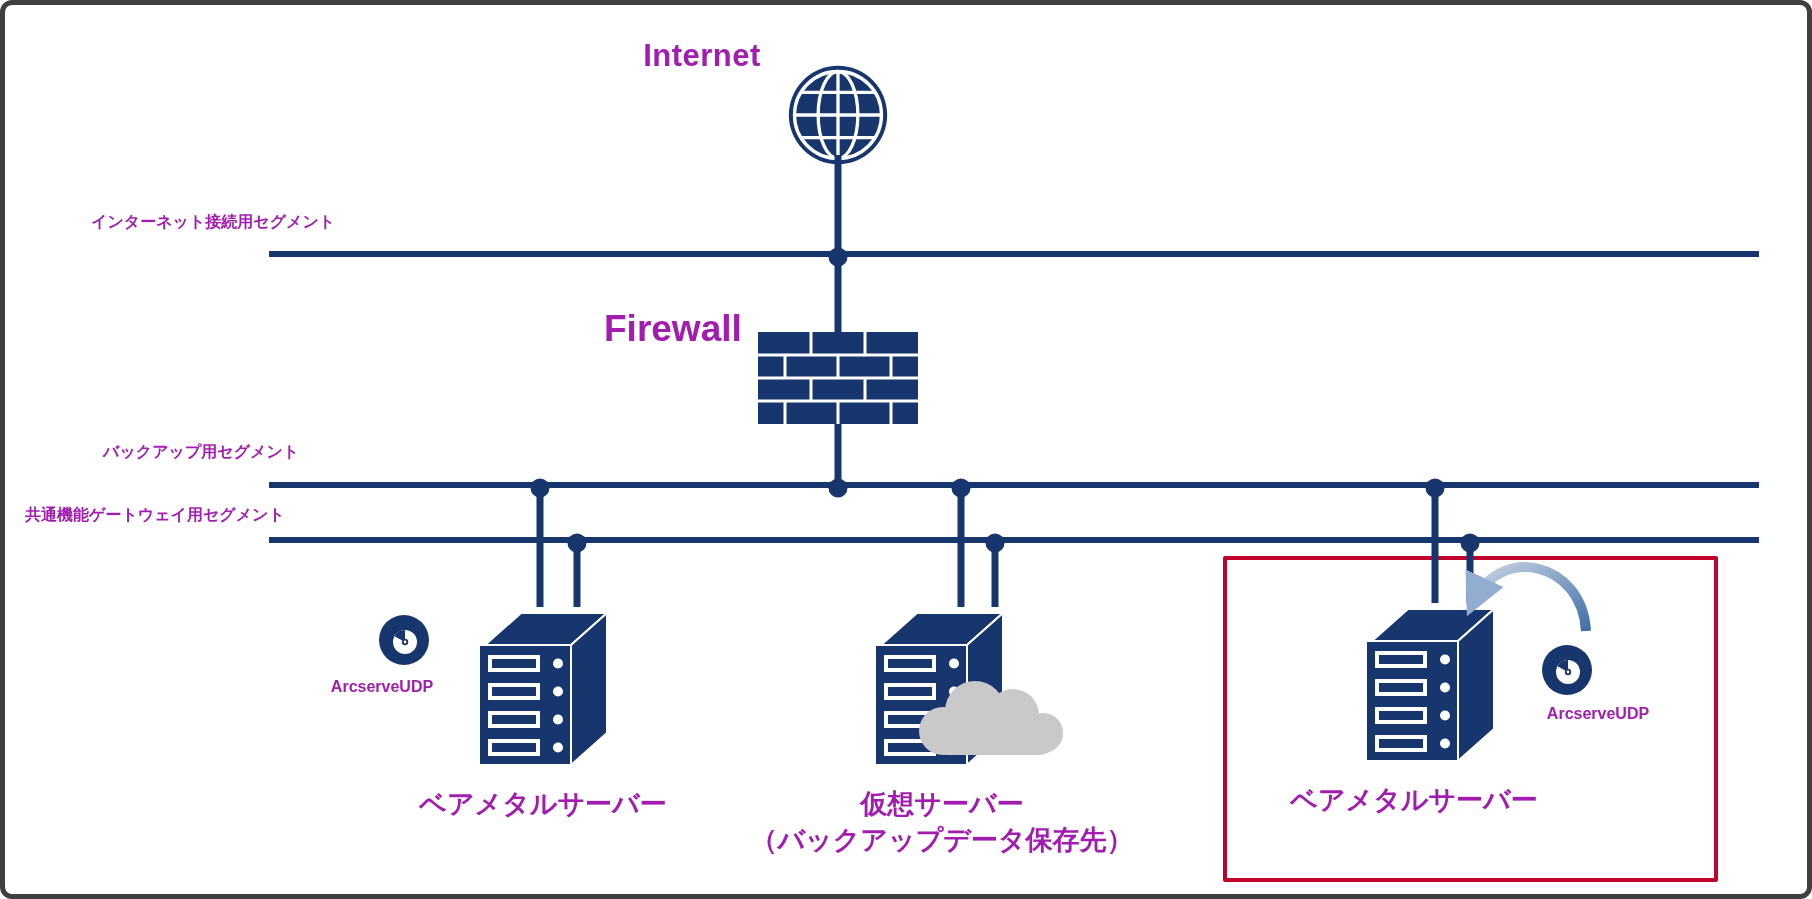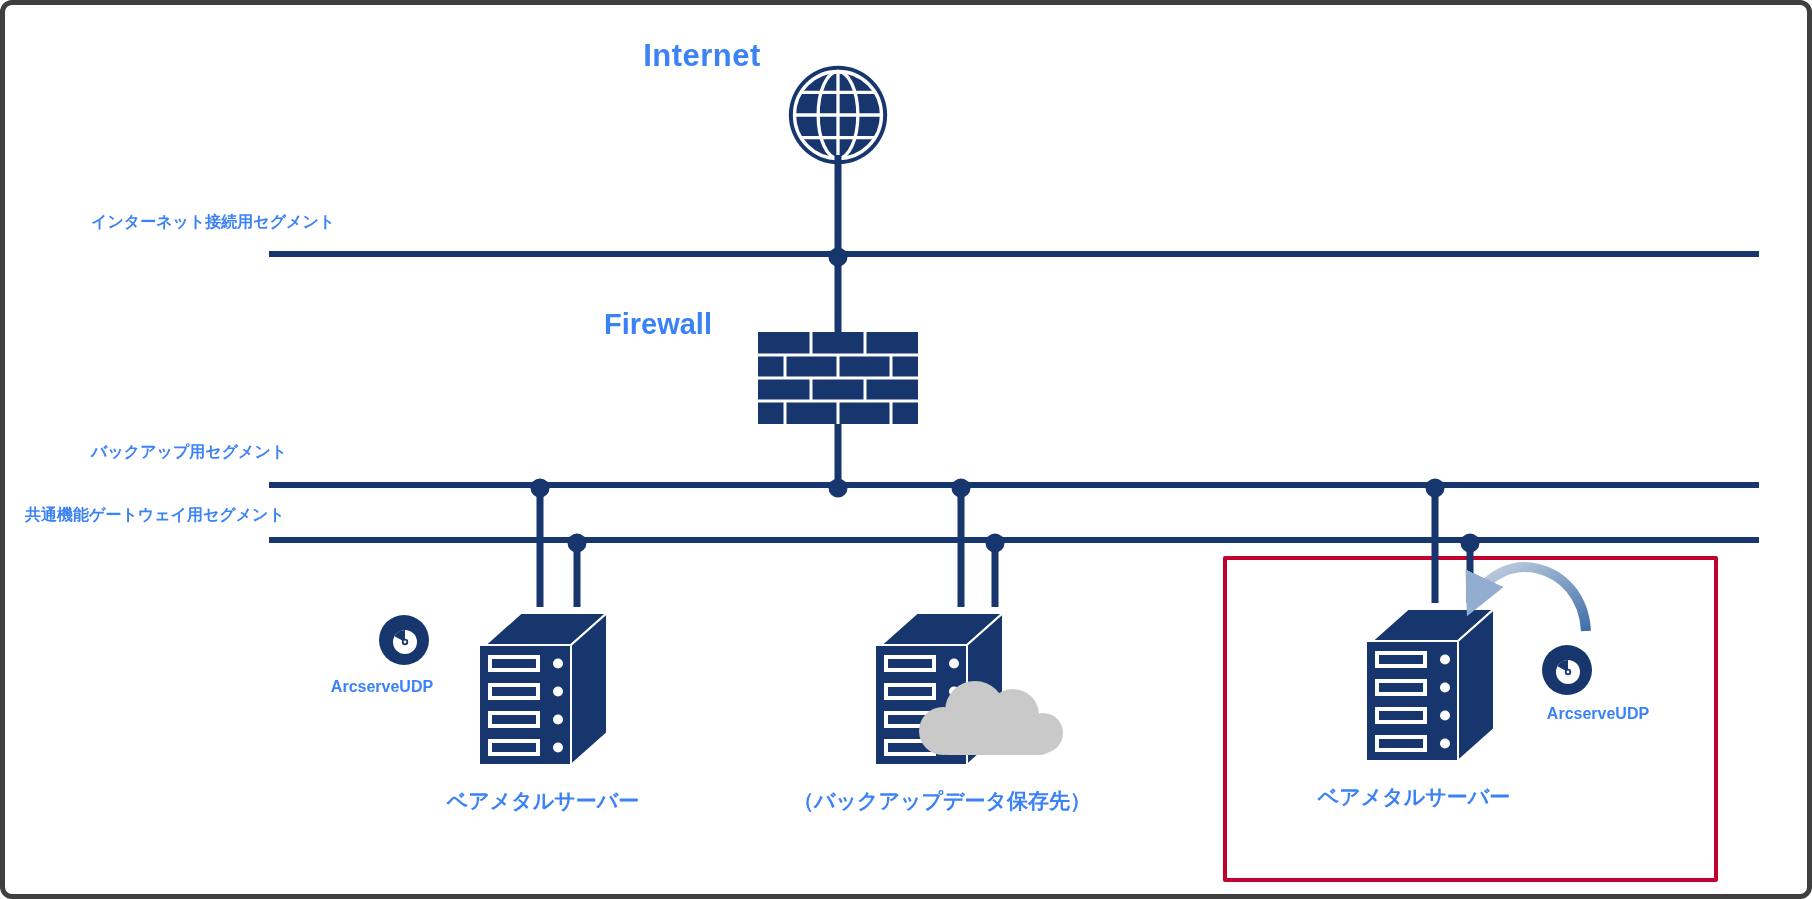--- a/index.html
+++ b/index.html
@@ -5,26 +5,26 @@
   * { margin:0; padding:0; box-sizing:border-box; }
   html,body { background:#ffffff; }
   body { font-family:"Liberation Sans","DejaVu Sans",sans-serif; }
   .canvas {
     position:relative; width:1812px; height:899px; background:#ffffff;
     border:5px solid #3f3f3f; border-radius:12px; overflow:hidden;
   }
   .hline { position:absolute; height:6px; background:#17366D; }
   .vline { position:absolute; width:7px; background:#17366D; transform:translateX(-50%); }
   .dot  { position:absolute; width:19px; height:19px; border-radius:50%; background:#17366D; transform:translate(-50%,-50%); }
-  .lbl  { position:absolute; font-weight:bold; color:#3b82f6; white-space:nowrap; }
+  .lbl  { position:absolute; font-weight:bold; color:#a21caf; white-space:nowrap; }
   .seg-lbl { font-size:16px; }
   .title-lbl { font-size:31px; letter-spacing:.5px; }
-  .fw-lbl { font-size:29px; }
+  .fw-lbl { font-size:37px; }
   .udp-lbl { font-size:16px; transform:translateX(-50%); }
-  .server-caption { font-size:21px; line-height:1.32; text-align:center; transform:translateX(-50%); }
+  .server-caption { font-size:27px; line-height:1.32; text-align:center; transform:translateX(-50%); }
   .icon { position:absolute; }
   .highlight-box {
     position:absolute; border:4px solid #C2022E; border-radius:2px; background:transparent;
   }
 </style>
 </head>
 <body>
 
 <svg width="0" height="0" style="position:absolute" aria-hidden="true">
   <defs>
@@ -112,21 +112,21 @@
   <div class="lbl seg-lbl" style="left:86px; top:207px;">インターネット接続用セグメント</div>
 
   <div class="vline" style="left:833px; top:249px; height:234px;"></div>
 
   <div class="lbl fw-lbl" style="left:599px; top:303px;">Firewall</div>
   <svg class="icon" style="left:753px; top:327px;" width="160" height="92" viewBox="0 0 160 92">
       <use href="#firewall-shape"></use>
     </svg>
 
   <div class="hline" style="left:264px; top:477px; width:1490px;"></div>
-  <div class="lbl seg-lbl" style="left:86px; top:437px;">バックアップ用セグメント</div>
+  <div class="lbl seg-lbl" style="left:98px; top:437px;">バックアップ用セグメント</div>
 
   <div class="hline" style="left:264px; top:532px; width:1490px;"></div>
   <div class="lbl seg-lbl" style="left:20px; top:500px;">共通機能ゲートウェイ用セグメント</div>
 
   <div class="highlight-box" style="left:1218px; top:551px; width:495px; height:326px;"></div>
 
   <div class="vline" style="left:535px;  top:480px; height:122px;"></div>
   <div class="vline" style="left:572px;  top:535px; height:67px;"></div>
   <div class="vline" style="left:956px;  top:480px; height:122px;"></div>
   <div class="vline" style="left:990px;  top:535px; height:67px;"></div>
@@ -153,20 +153,21 @@
     <div>ベアメタルサーバー</div>
   </div>
 
   <svg class="icon" style="left:864px; top:598px;" width="140" height="170" viewBox="0 0 140 170">
       <use href="#server-shape"></use>
     </svg>
   <svg class="icon" style="left:900px; top:668px;" width="175" height="98" viewBox="0 0 175 98">
       <use href="#cloud-shape"></use>
     </svg>
   <div class="lbl server-caption" style="left:937px; top:782px;">
+    <div>仮想サーバー</div>
     <div>（バックアップデータ保存先）</div>
   </div>
 
   <svg class="icon" style="left:1355px; top:594px;" width="140" height="170" viewBox="0 0 140 170">
       <use href="#server-shape"></use>
     </svg>
   <svg class="icon" style="left:1455px; top:548px;" width="145" height="115" viewBox="0 0 145 115">
     <path d="M126,78 C122,8 40,-8 14,48" stroke="url(#arrowGrad)" stroke-width="10" fill="none" marker-end="url(#arrowHead)"></path>
   </svg>
   <svg class="icon" style="left:1537px; top:640px;" width="50" height="50" viewBox="0 0 50 50">

